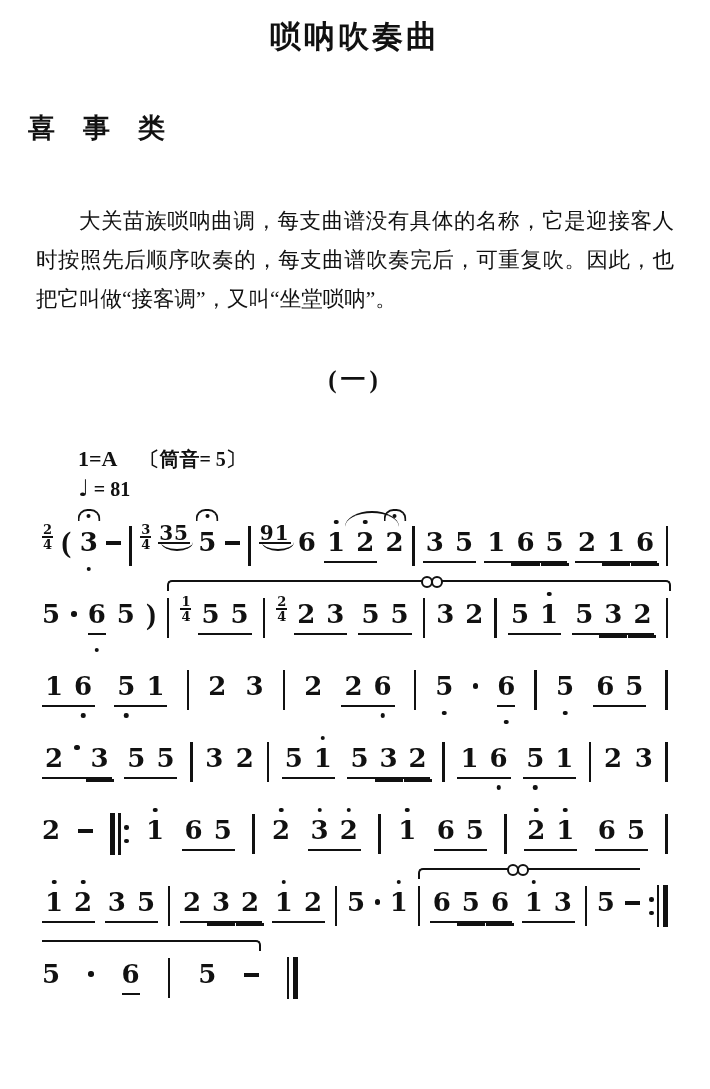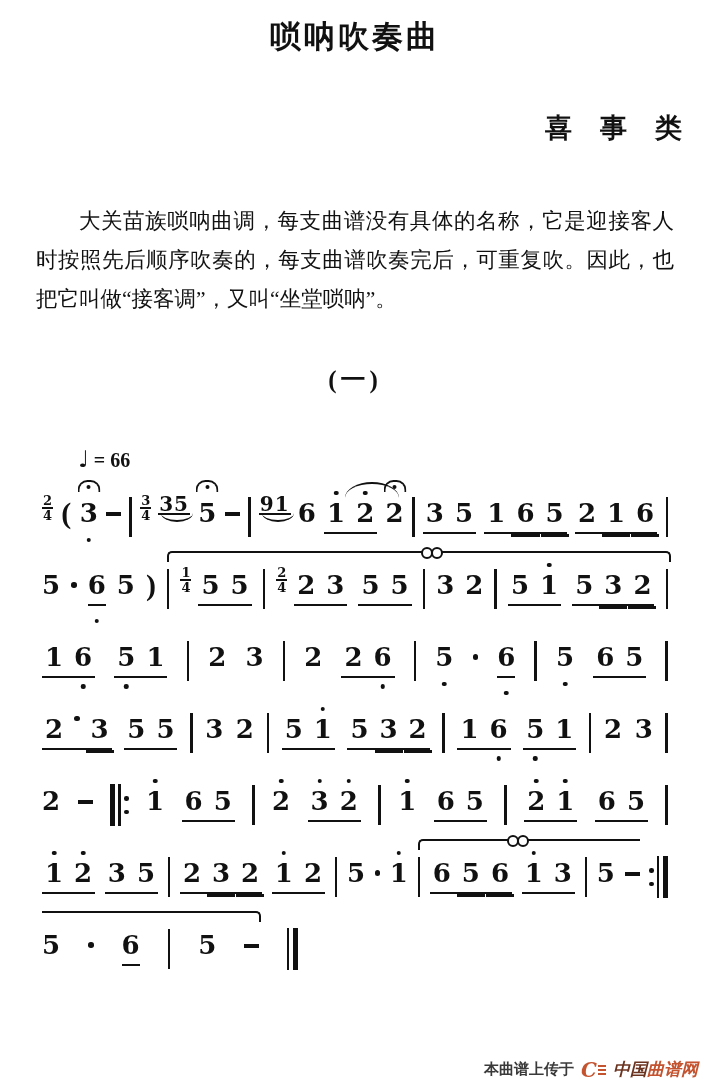--- a/index.html
+++ b/index.html
@@ -1,19 +1,19 @@
 <!DOCTYPE html>
 <html><head>
 <meta charset="utf-8">
 <style>
   html,body{margin:0;padding:0;background:#fff;}
   .page{width:710px;height:1089px;position:relative;background:#fff;overflow:hidden;
         font-family:"Liberation Serif","DejaVu Serif",serif;color:#111;}
   .title{margin-top:16px;text-align:center;font-size:31px;font-weight:800;letter-spacing:3px;}
-  .subtitle{margin-top:52px;text-align:right;font-size:27px;font-weight:800;letter-spacing:28px;padding-left:28px;}
+  .subtitle{margin-top:52px;text-align:left;font-size:27px;font-weight:800;letter-spacing:28px;padding-left:28px;}
   .intro{margin:56px 36px 0 36px;font-size:21.5px;font-weight:400;line-height:39px;
          text-indent:2em;text-align:justify;}
   .section{margin-top:44px;text-align:center;font-size:25px;font-weight:700;letter-spacing:4px;}
   .keyblock{margin:50px 0 0 78px;}
   .keyrow1{font-size:22px;font-weight:800;}
   .keyrow1 .tongyin{margin-left:22px;font-size:20px;}
   .keyrow2{font-size:20px;font-weight:700;margin-top:2px;}
   .keyrow2 .qnote{font-size:23px;font-family:"DejaVu Sans",sans-serif;}
   
   .score{margin:22px 42px 0 42px;}
@@ -77,23 +77,26 @@
 </head>
 <body>
 
 <div class="page">
   <div class="title">唢呐吹奏曲</div>
   <div class="subtitle">喜事类</div>
   <div class="intro">大关苗族唢呐曲调，每支曲谱没有具体的名称，它是迎接客人时按照先后顺序吹奏的，每支曲谱吹奏完后，可重复吹。因此，也把它叫做“接客调”，又叫“坐堂唢呐”。</div>
   <div class="section">(一)</div>
 
   <div class="keyblock">
+    <div class="keyrow1">
+      <span>1=A</span><span class="tongyin">〔筒音= 5〕</span>
+    </div>
     <div class="keyrow2">
       <span class="qnote">♩</span>
-      <span>= 66</span>
+      <span>= 81</span>
     </div>
   </div>
 
   <div class="score" id="score">
       <div class="mline">
         <span class="ts">
           <span>2</span>
           <i class="frac"></i>
           <span>4</span>
         </span>
@@ -375,25 +378,13 @@
         <span class="note"><span class="nv">5</span></span>
         <span class="dash"></span>
         <span class="fb">
           <i class="bthin"></i>
           <i class="bthick"></i>
         </span>
         <i class="ph hr" style="left: 0px; width: 217px;"></i>
       </div>
     </div>
 
-  <div class="footer">
-    <span class="f-upload">本曲谱上传于</span>
-    <span class="logo">
-      <span class="logo-c">C</span>
-      <span class="logo-lines">
-          <i></i>
-          <i></i>
-          <i></i>
-        </span>
-    </span>
-    <span><span class="f-site-cn">中国</span><span class="f-site-rest">曲谱网</span></span>
-  </div>
 </div>
 
 </body></html>

